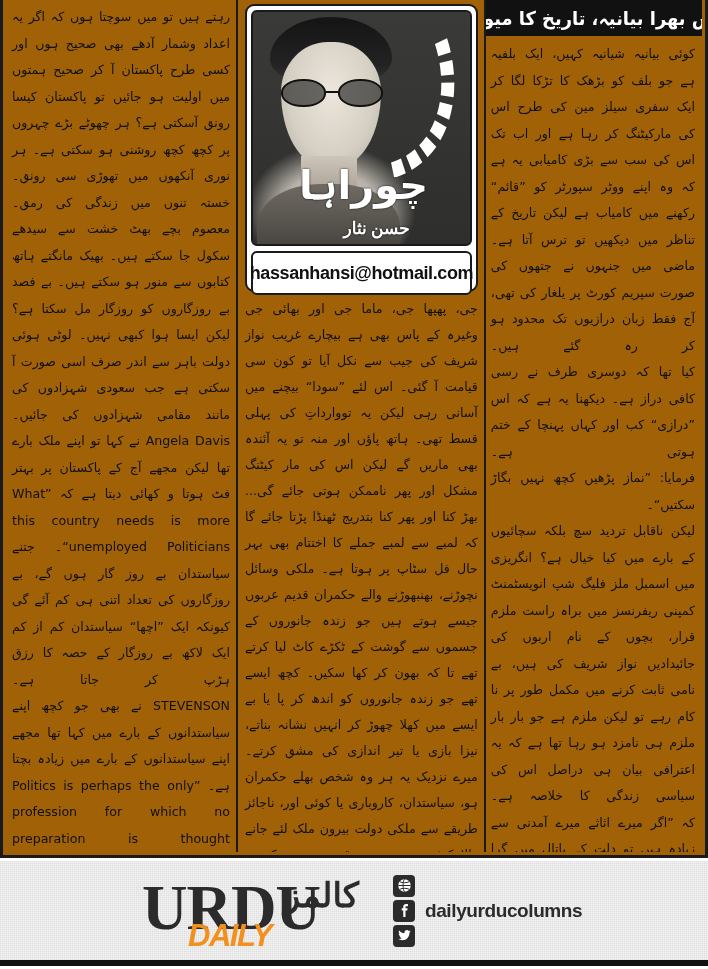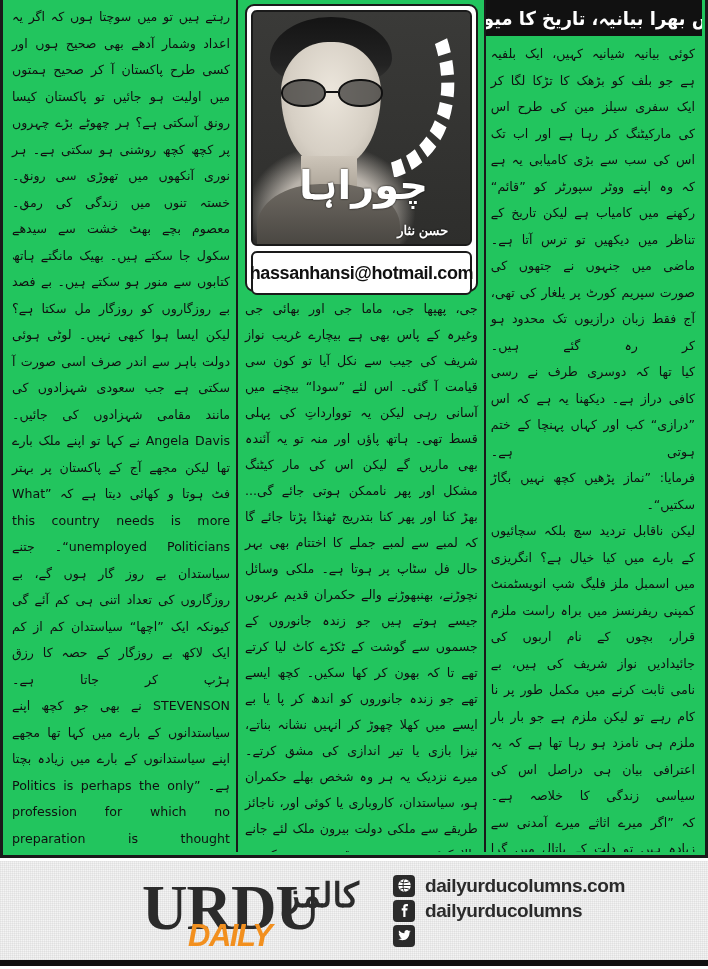--- a/index.html
+++ b/index.html
@@ -18,21 +18,21 @@
     background:#fff;
   }
   .article{
     position:absolute;
     left:0;top:0;right:0;
     height:858px;
     border-left:3px solid #1a1a1a;
     border-right:3px solid #1a1a1a;
     border-bottom:3px solid #1a1a1a;
     box-sizing:border-box;
-    background:#22c55e;
+    background:#a16207;
   }
 
   
   .cols{
     position:absolute;
     left:3px;right:3px;top:0;bottom:3px;
     display:flex;
     flex-direction:row;
   }
   .col{
@@ -153,25 +153,25 @@
     direction:rtl;
     color:#fff;
     font-family:"DejaVu Sans","Liberation Sans",sans-serif;
     font-size:40px;
     font-weight:700;
     line-height:1;
     text-shadow:0 0 2px #000;
   }
   .col-byline{
     position:absolute;right:10%;bottom:3%;left:24%;
-    text-align:right;
+    text-align:center;
     direction:rtl;
     color:#fff;
-    font-family:Liberation Sans, sans-serif;
-    font-size:13px;
+    font-family:Liberation Serif, serif;
+    font-size:17px;
     font-weight:700;
     line-height:1;
     text-shadow:0 0 2px #000;
   }
   .email-bar{
     margin-top:5px;
     height:40px;
     border:2px solid #1a1a1a;
     border-radius:6px;
     display:flex;align-items:center;justify-content:center;
@@ -327,21 +327,20 @@
 
     <div class="social">
 
       <div class="srow">
         <span class="sicon">
           <svg width="15" height="15" viewBox="0 0 24 24">
             <circle cx="12" cy="12" r="10" fill="#fff"></circle>
             <path d="M12 2c-3 3-3 17 0 20M2 12h20M4.5 6c4 2 11 2 15 0M4.5 18c4-2 11-2 15 0" stroke="#2b2b2b" stroke-width="1.6" fill="none"></path>
           </svg>
         </span>
-        <span class="stext">dailyurducolumns.com</span>
       </div>
 
       <div class="srow">
         <span class="sicon">
           <svg width="15" height="15" viewBox="0 0 24 24">
             <path d="M15 5h2.5V1.5h-3C11.5 1.5 10 3.3 10 6v2.5H7.5V12H10v10.5h3.6V12h2.8l.5-3.5h-3.3V6.4c0-1 .4-1.4 1.4-1.4z" fill="#fff"></path>
           </svg>
         </span>
         <span class="stext">dailyurducolumns</span>
       </div>

